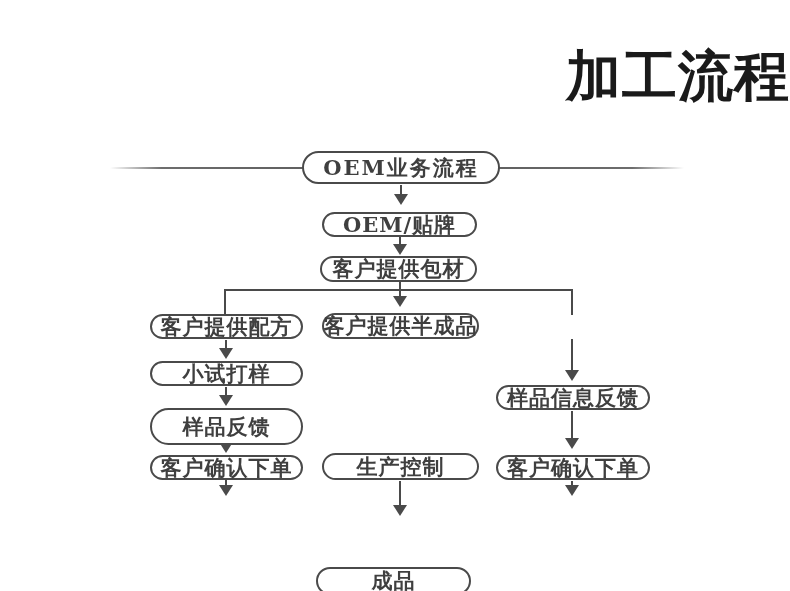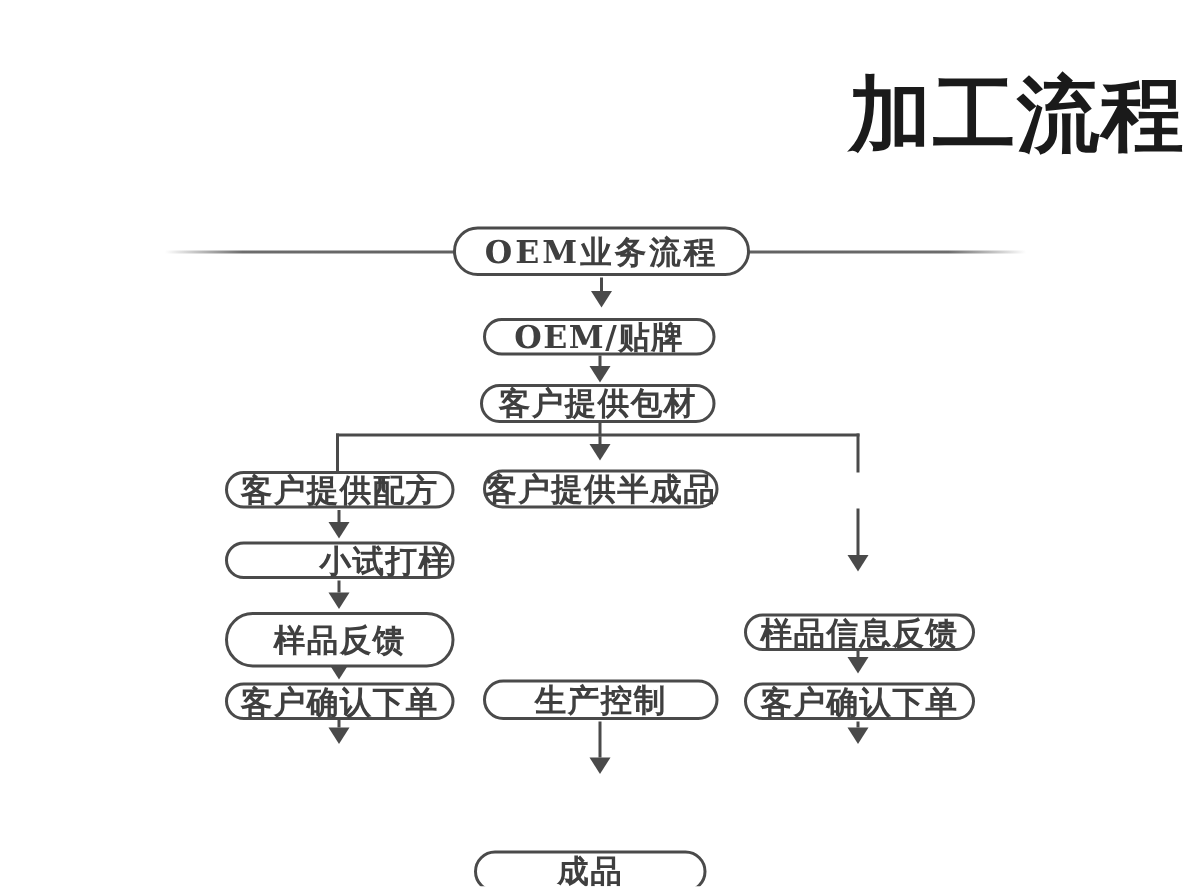--- a/index.html
+++ b/index.html
@@ -49,24 +49,24 @@
     color: var(--text-color, #3f3f3f);
     z-index: 2;
     white-space: nowrap;
   }
   #n0  { left:302px; top:151px; width:198px; height:33px; font-size:21px; letter-spacing:2px; }
   #n1  { left:322px; top:212px; width:155px; height:25px; }
   #n2  { left:320px; top:256px; width:157px; height:26px;text-align:right; }
   #n3  { left:150px; top:314px; width:153px; height:25px; }
   #n4  { left:322px; top:313px; width:157px; height:26px; }
   #n5  { left:486px; top:314px; width:186px; height:25px; font-size:14px; letter-spacing:0.5px; }
-  #n6  { left:150px; top:361px; width:153px; height:25px;justify-content:flex-end; }
+  #n6  { left:150px; top:361px; width:153px; height:25px; }
   #n7  { left:150px; top:408px; width:153px; height:37px; }
   #n8  { left:150px; top:455px; width:153px; height:25px; }
-  #n9  { left:496px; top:385px; width:154px; height:25px;margin-top:24px; }
+  #n9  { left:496px; top:385px; width:154px; height:25px; }
   #n10 { left:322px; top:453px; width:157px; height:27px;justify-content:center; }
   #n11 { left:496px; top:455px; width:154px; height:25px; }
   #n12 { left:316px; top:519px; width:155px; height:28px;margin-top:48px; }
 
   .arrow {
     position: absolute;
     width: 14px;
     display: flex;
     flex-direction: column;
     align-items: center;

